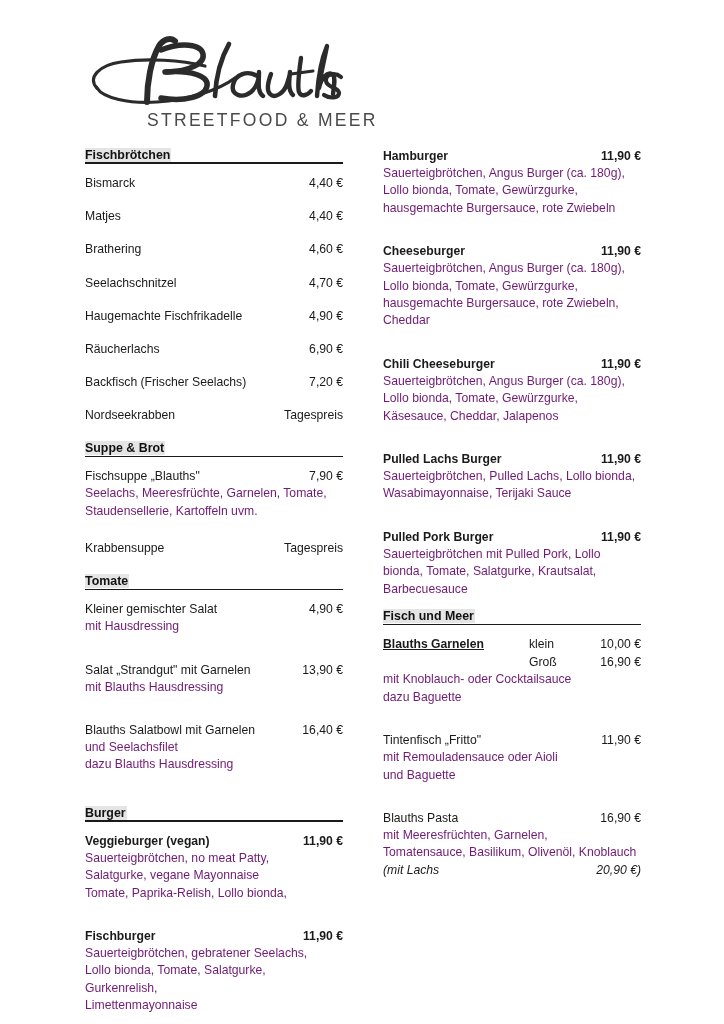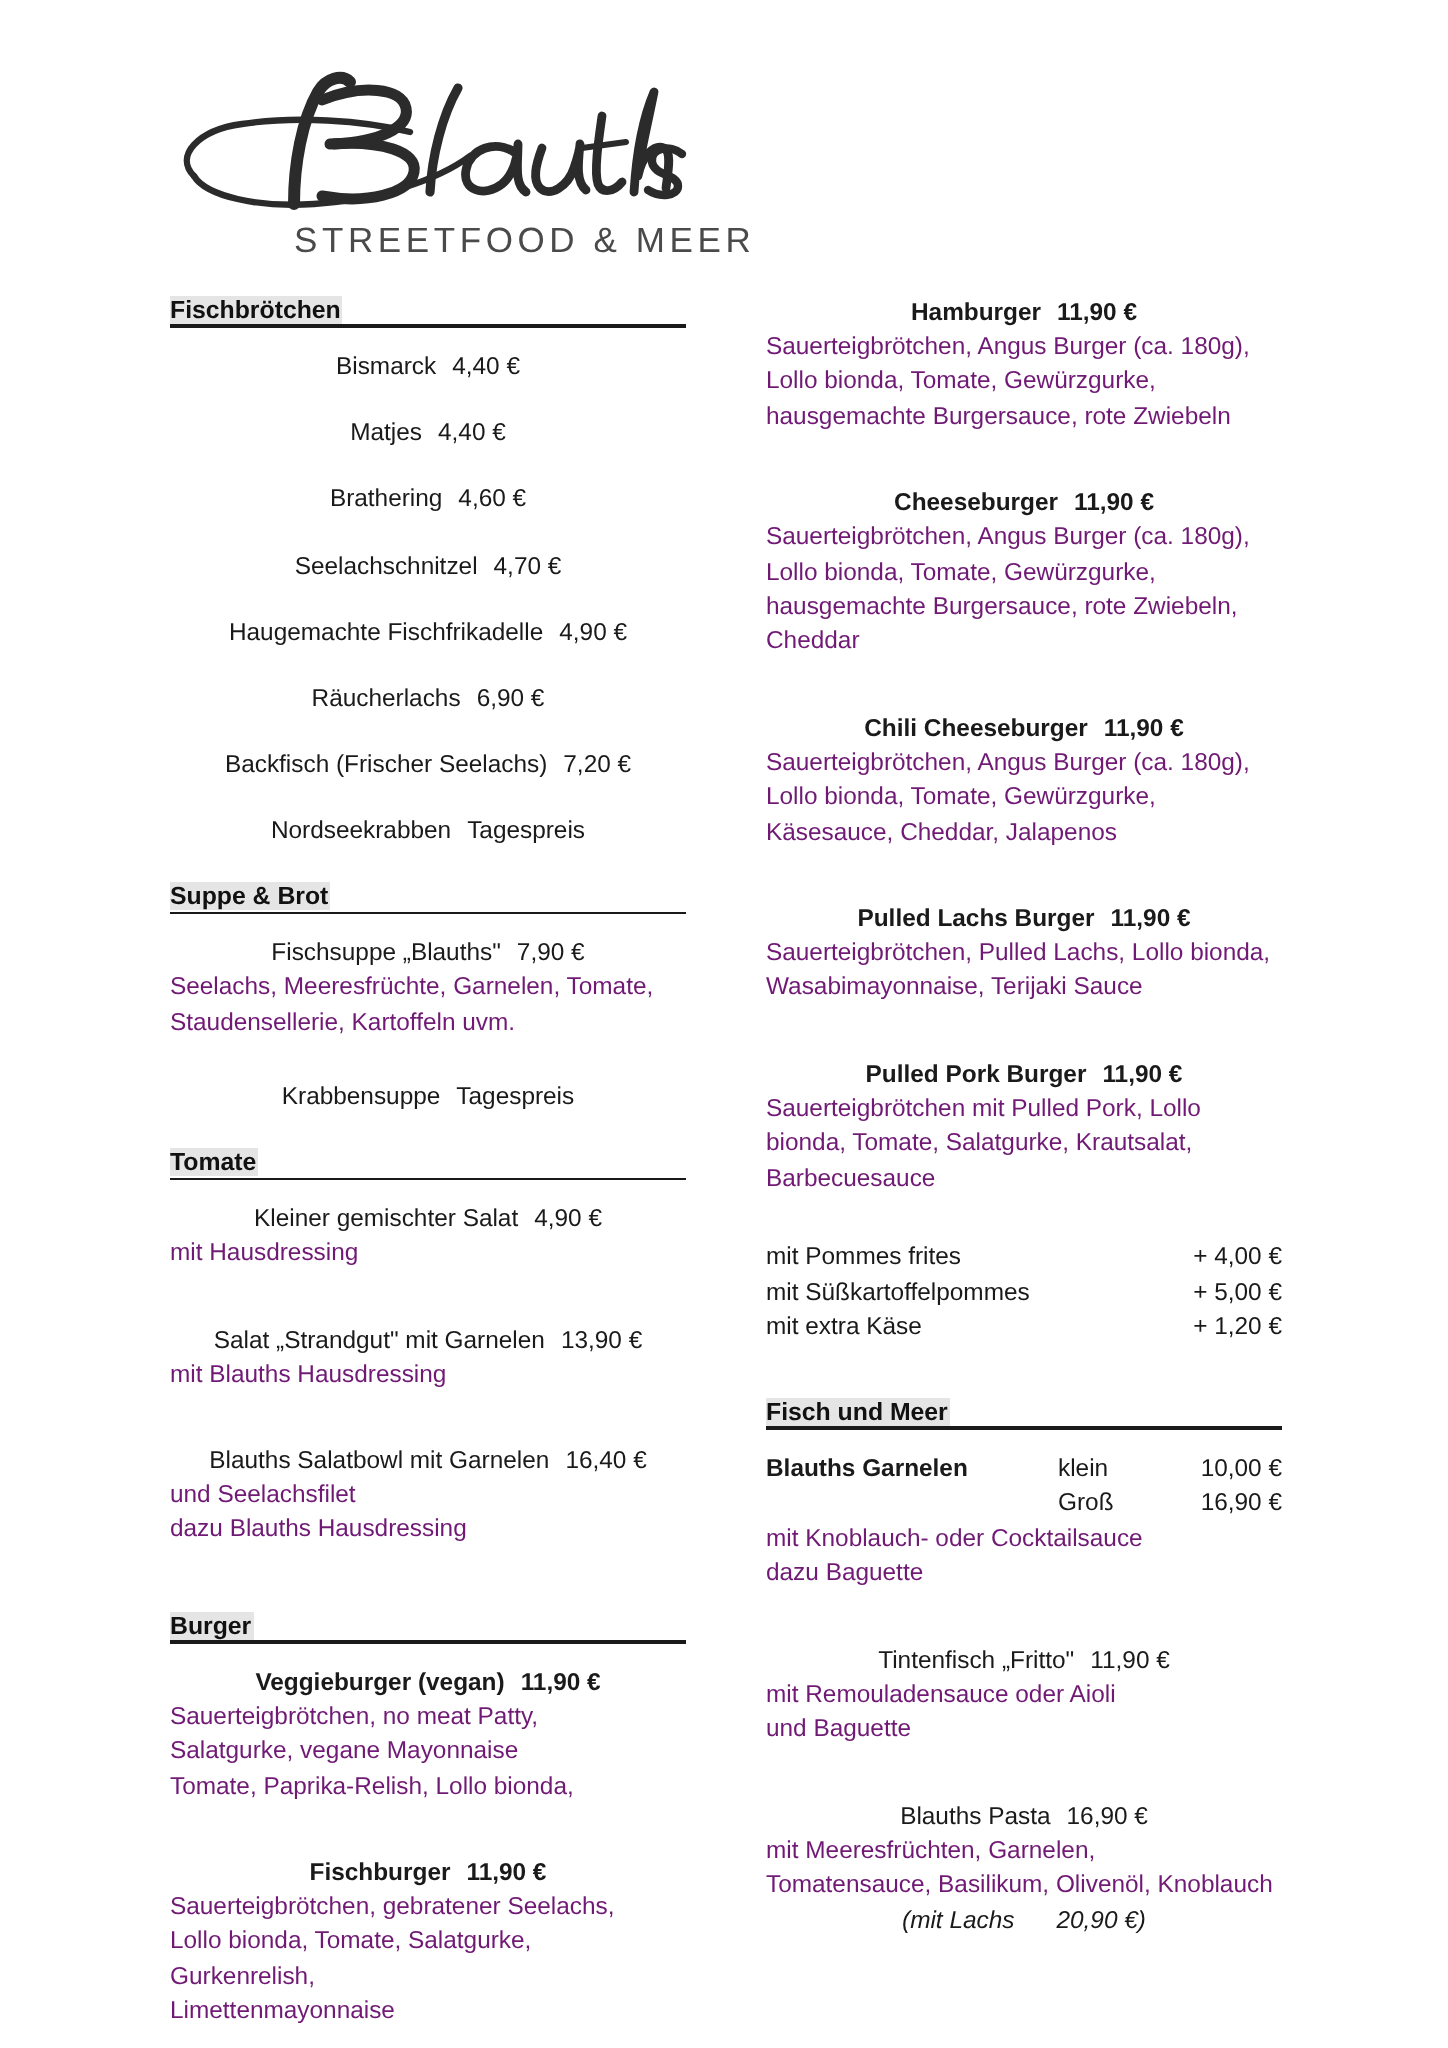--- a/index.html
+++ b/index.html
@@ -74,21 +74,21 @@
     background: #1a1a1a;
   }
   .sec-head span { position: relative; z-index: 1; background: #e5e5e5; padding-right: 1px; }
 
   
   .item { margin-bottom: 11px; }
 
   .row {
     display: flex;
     align-items: baseline;
-    justify-content: center;
+    justify-content: space-between;
     font-size: 12.2px;
     line-height: 17px;
   }
   .row .nm { white-space: nowrap; }
   .row .pr {
     white-space: nowrap;
     text-align: right;
     padding-left: 8px;
   }
   .row.bold .nm, .row.bold .pr { font-weight: bold; }
@@ -114,21 +114,21 @@
   }
   .addon .pr { text-align: right; }
 
   
   .dual {
     display: flex;
     align-items: baseline;
     font-size: 12.2px;
     line-height: 17.6px;
   }
-  .dual .nm { flex: 1; font-weight: bold; white-space: nowrap; }
+  .dual .nm { flex: 1; font-weight: bold; white-space: nowrap; text-decoration: underline; }
   .dual .sz { width: 56px; text-align: left; }
   .dual .pr { width: 56px; text-align: right; }
   .dual.sub .nm { font-weight: normal; }
 
   .ital { font-style: italic; gap: 13px; }
   .gap-sm { height: 9px; }
   .gap-md { height: 15px; }
   .gap-lg { height: 21px; }
 </style>
 </head>
@@ -358,34 +358,20 @@
       <span class="nm">Pulled Pork Burger</span>
       <span class="pr">11,90 €</span>
     </div>
     <div class="desc">
       <div>Sauerteigbrötchen mit Pulled Pork, Lollo</div>
       <div>bionda, Tomate, Salatgurke, Krautsalat,</div>
       <div>Barbecuesauce</div>
     </div>
   </div>
 
-  <div class="addon-block">
-    <div class="addon">
-      <span>mit Pommes frites</span>
-      <span class="pr">+ 4,00 €</span>
-    </div>
-    <div class="addon">
-      <span>mit Süßkartoffelpommes</span>
-      <span class="pr">+ 5,00 €</span>
-    </div>
-    <div class="addon">
-      <span>mit extra Käse</span>
-      <span class="pr">+ 1,20 €</span>
-    </div>
-  </div>
 
   <div class="section">
     <div class="sec-head">
       <span>Fisch und Meer</span>
     </div>
 
     <div class="item">
       <div class="dual">
         <span class="nm">Blauths Garnelen</span>
         <span class="sz">klein</span>

